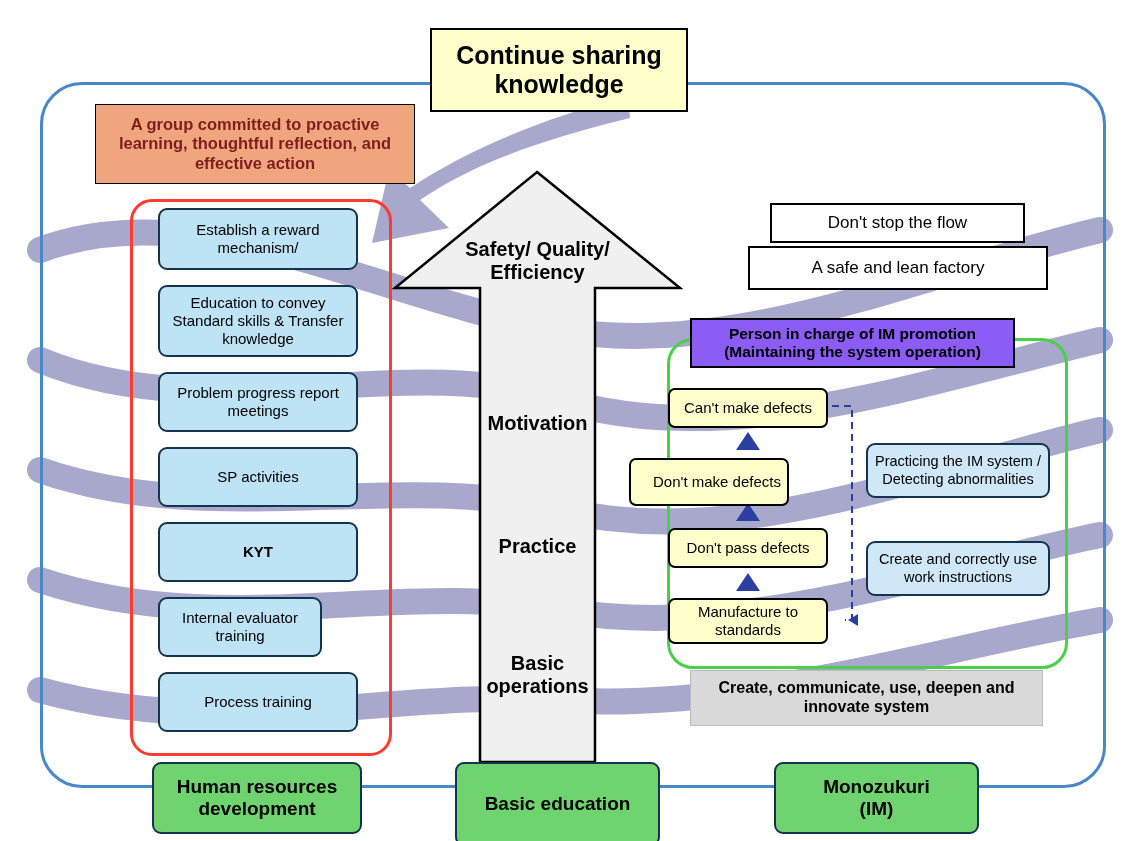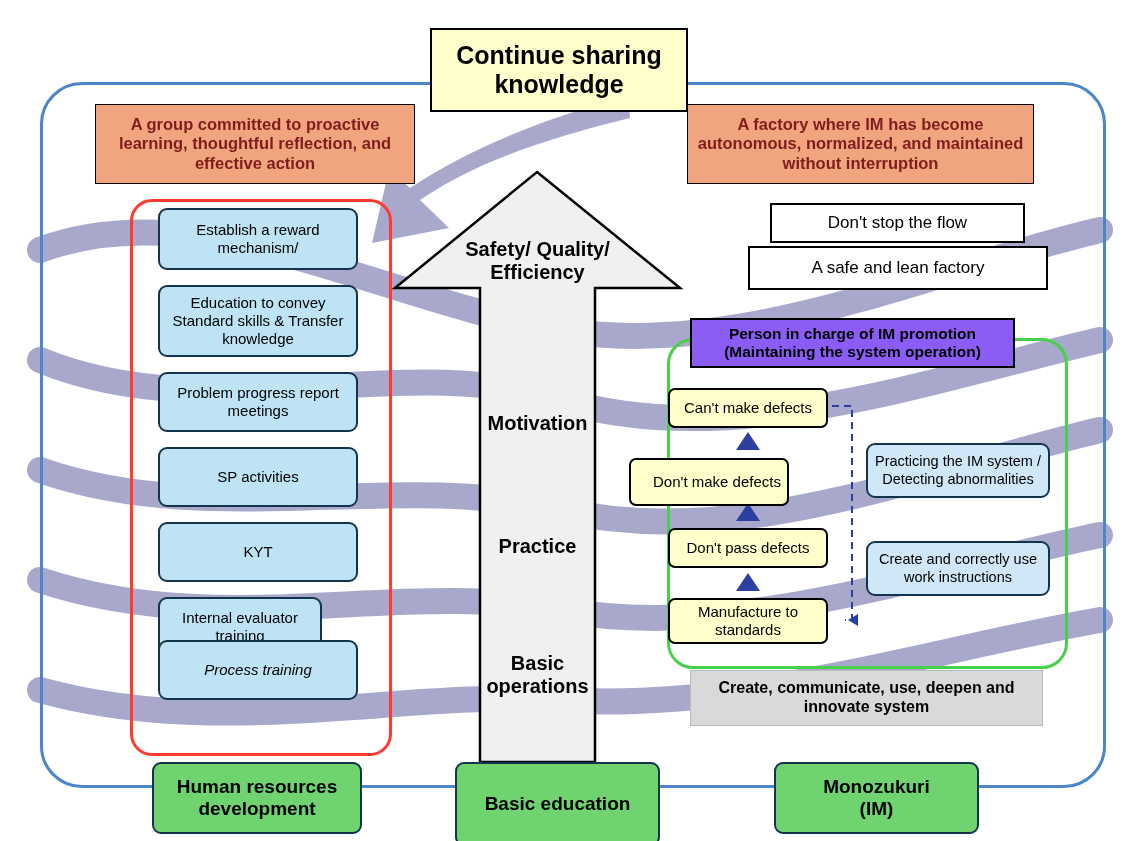--- a/index.html
+++ b/index.html
@@ -87,29 +87,28 @@
   <div class="frame"></div>
 
   <div class="red-rect"></div>
 
   <div class="green-rect"></div>
 
   <div class="box tbox title-box nowrap">Continue sharing
 knowledge</div>
 
   <div class="box tbox banner banner-left">A group committed to proactive learning, thoughtful reflection, and effective action</div>
-  <div class="box tbox banner banner-right">A factory where IM has become autonomous, normalized, and maintained without interruption</div>
 
   <div class="box tbox lb" style="left:158px;top:208px;width:200px;height:62px;">Establish a reward mechanism/</div>
   <div class="box tbox lb" style="left:158px;top:285px;width:200px;height:72px;">Education to convey Standard skills &amp; Transfer knowledge</div>
   <div class="box tbox lb" style="left:158px;top:372px;width:200px;height:60px;">Problem progress report meetings</div>
   <div class="box tbox lb" style="left:158px;top:447px;width:200px;height:60px;">SP activities</div>
-  <div class="box tbox lb" style="left:158px;top:522px;width:200px;height:60px;">KYT</div>
+  <div class="box tbox lb" style="left:158px;top:522px;width:200px;height:60px;font-weight:bold;">KYT</div>
   <div class="box tbox lb" style="left:158px;top:597px;width:164px;height:60px;">Internal evaluator training</div>
-  <div class="box tbox lb" style="left:158px;top:640px;width:200px;height:60px;font-style:italic;">Process training</div>
+  <div class="box tbox lb" style="left:158px;top:672px;width:200px;height:60px;">Process training</div>
 
   <div class="arrow-label nowrap" style="top:238px;">Safety/ Quality/
 Efficiency</div>
   <div class="arrow-label nowrap" style="top:412px;">Motivation</div>
   <div class="arrow-label nowrap" style="top:535px;">Practice</div>
   <div class="arrow-label nowrap" style="top:652px;">Basic
 operations</div>
 
   <div class="box tbox wbox" style="left:770px;top:203px;width:255px;height:40px;">Don't stop the flow</div>
   <div class="box tbox wbox" style="left:748px;top:246px;width:300px;height:44px;">A safe and lean factory</div>

